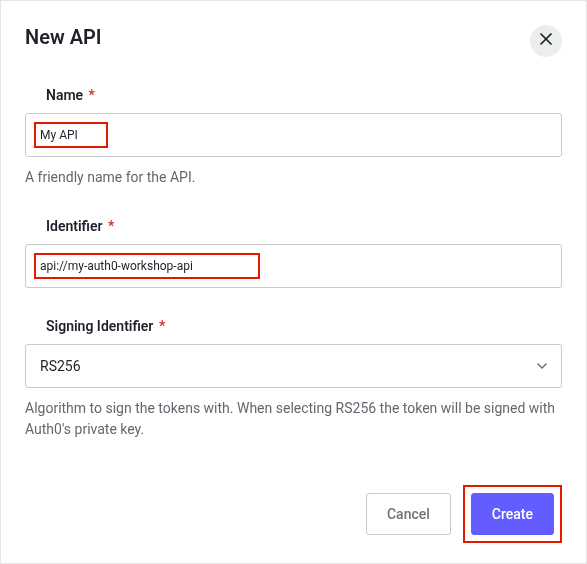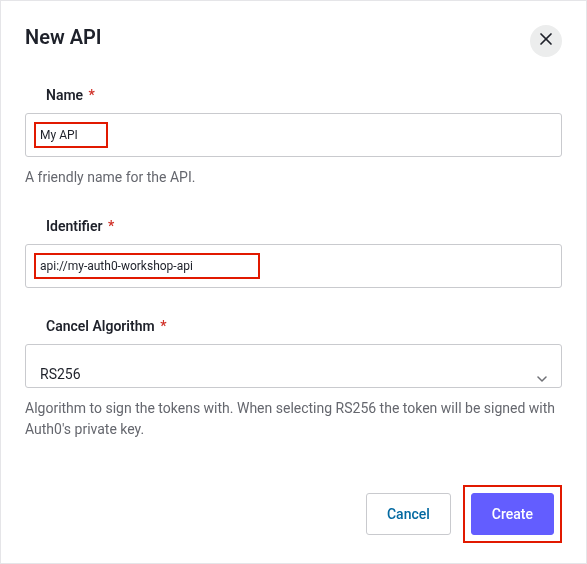--- a/index.html
+++ b/index.html
@@ -100,26 +100,26 @@
     }
     .select-wrap {
       position: relative;
       width: 100%;
     }
     .select-input {
       width: 100%;
       height: 44px;
       border: 1px solid #c9cace;
       border-radius: 3px;
-      padding: 5px 14px;
-      font-size: 14px;
-      color: #1e212a;
-      background: #fff;
-      display: flex;
-      align-items: flex-end;
+      padding: 15px 14px;
+      font-size: 14px;
+      color: #1e212a;
+      background: #fff;
+      display: flex;
+      align-items: center;
       justify-content: space-between;
       cursor: pointer;
     }
     .caret {
       color: #6f7075;
     }
     .caret svg { width: 10px; height: 6px; display:block; }
     .modal-footer {
       position: absolute;
       right: 24px;
@@ -136,21 +136,21 @@
       font-weight: 500;
       cursor: pointer;
       display: inline-flex;
       align-items: center;
       justify-content: center;
       font-family: inherit;
     }
     .btn-cancel {
       background: #fff;
       border: 1px solid #c9cace;
-      color: #0369a1;
+      color: #737373;
       margin-right: 12px;
     }
     .create-wrap {
       position: relative;
       padding: 8px;
     }
     .btn-create {
       background: #635dff;
       border: 1px solid #635dff;
       color: #fff;
@@ -198,21 +198,21 @@
       <span class="req">*</span>
     </label>
     <div class="overlay-wrap">
       <input class="text-input" type="text" value="api://my-auth0-workshop-api" style="">
       <div class="red-box identifier"></div>
     </div>
   </div>
 
   <div class="form-group">
     <label class="form-label">
-      <span>Cancel Algorithm</span>
+      <span>Signing Identifier</span>
       <span class="req">*</span>
     </label>
     <div class="select-wrap">
       <div class="select-input">
         <span>RS256</span>
         <span class="caret">
           <svg viewBox="0 0 10 6">
               <path d="M1 1 L5 5 L9 1" fill="none" stroke="#6f7075" stroke-width="1.5" stroke-linecap="round" stroke-linejoin="round"></path>
             </svg>
         </span>

